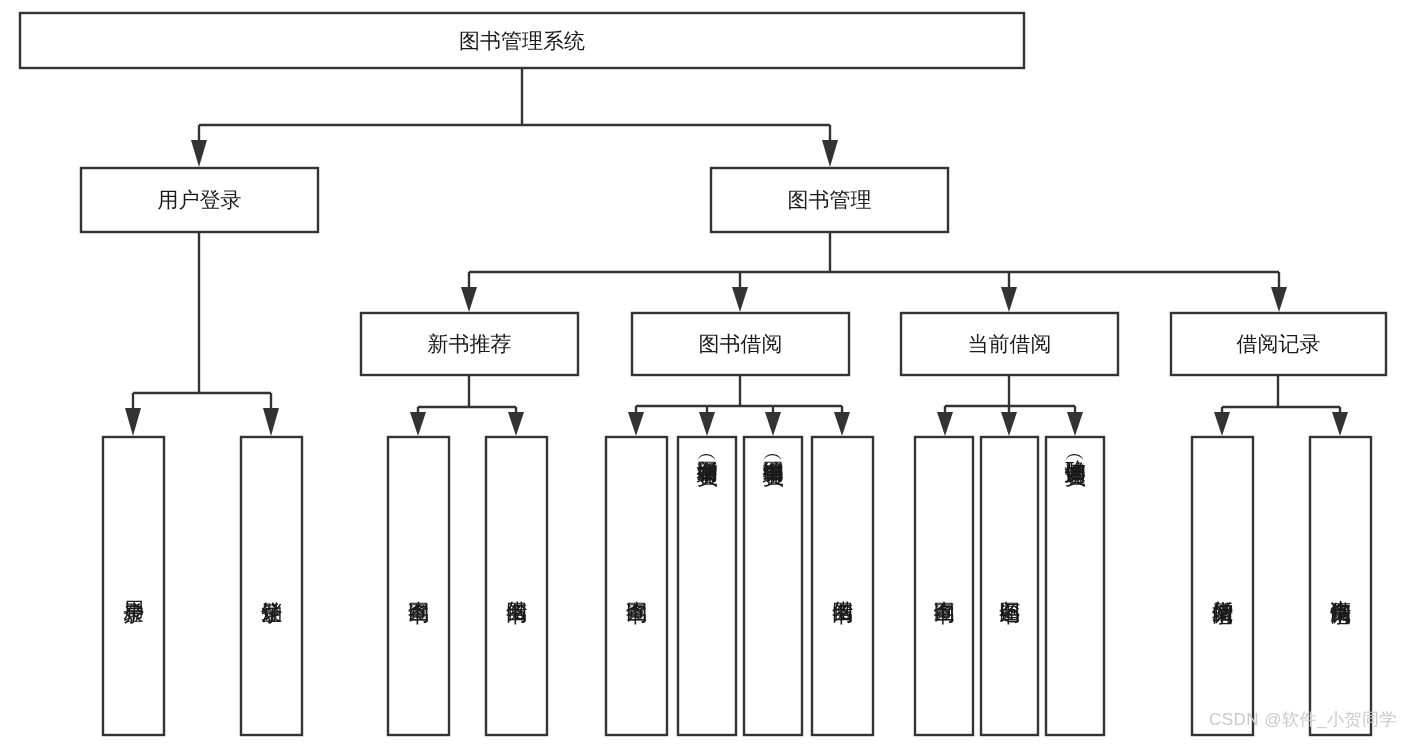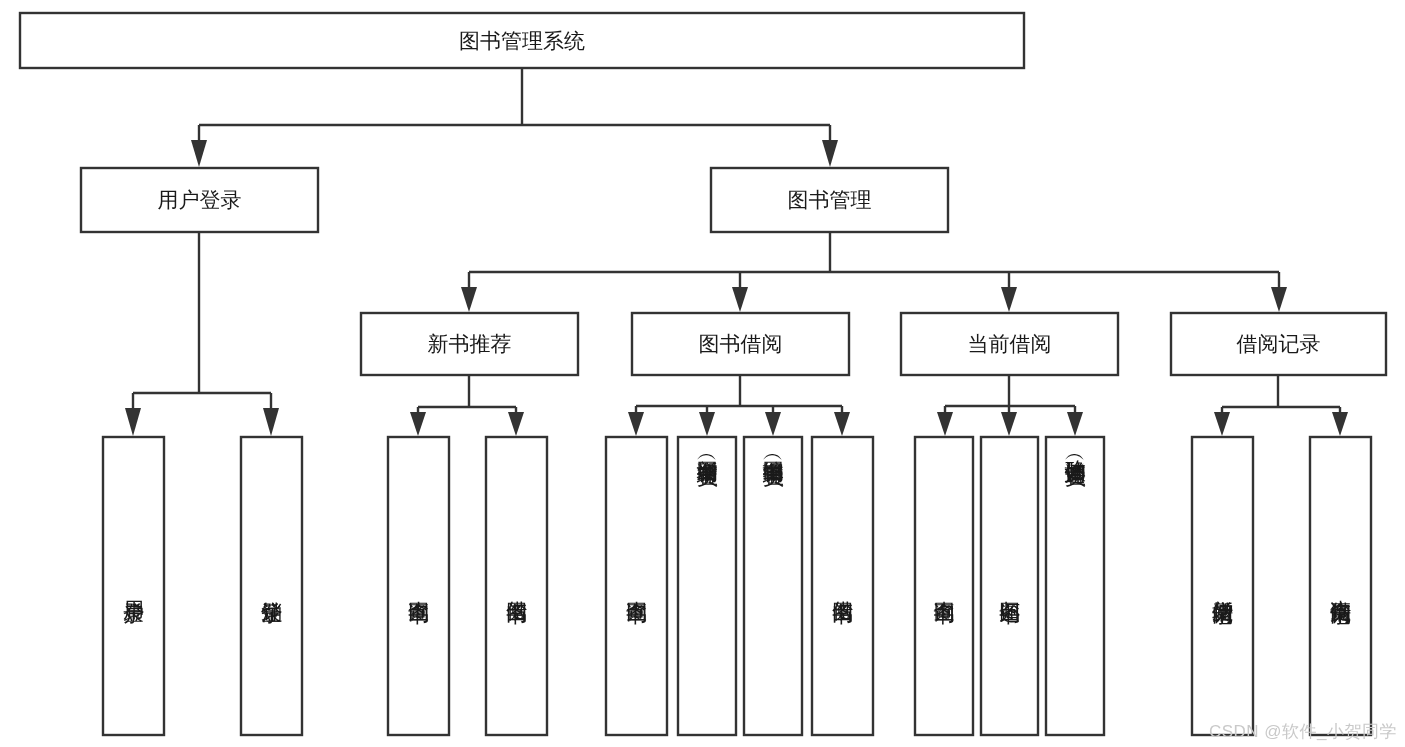--- a/index.html
+++ b/index.html
@@ -59,21 +59,21 @@
     font-size: 21px;
     line-height: 1.06;
     color: #1a1a1a;
     letter-spacing: 1px;
     white-space: nowrap;
     pointer-events: none;
   }
   .watermark {
     position: absolute;
     right: 8px;
-    bottom: 4px;
+    bottom: 16px;
     font-family: "Liberation Sans", "DejaVu Sans", sans-serif;
     font-size: 17px;
     color: #c9c9c9;
     white-space: nowrap;
     letter-spacing: 0.5px;
   }
 </style>
 </head>
 <body>
 

